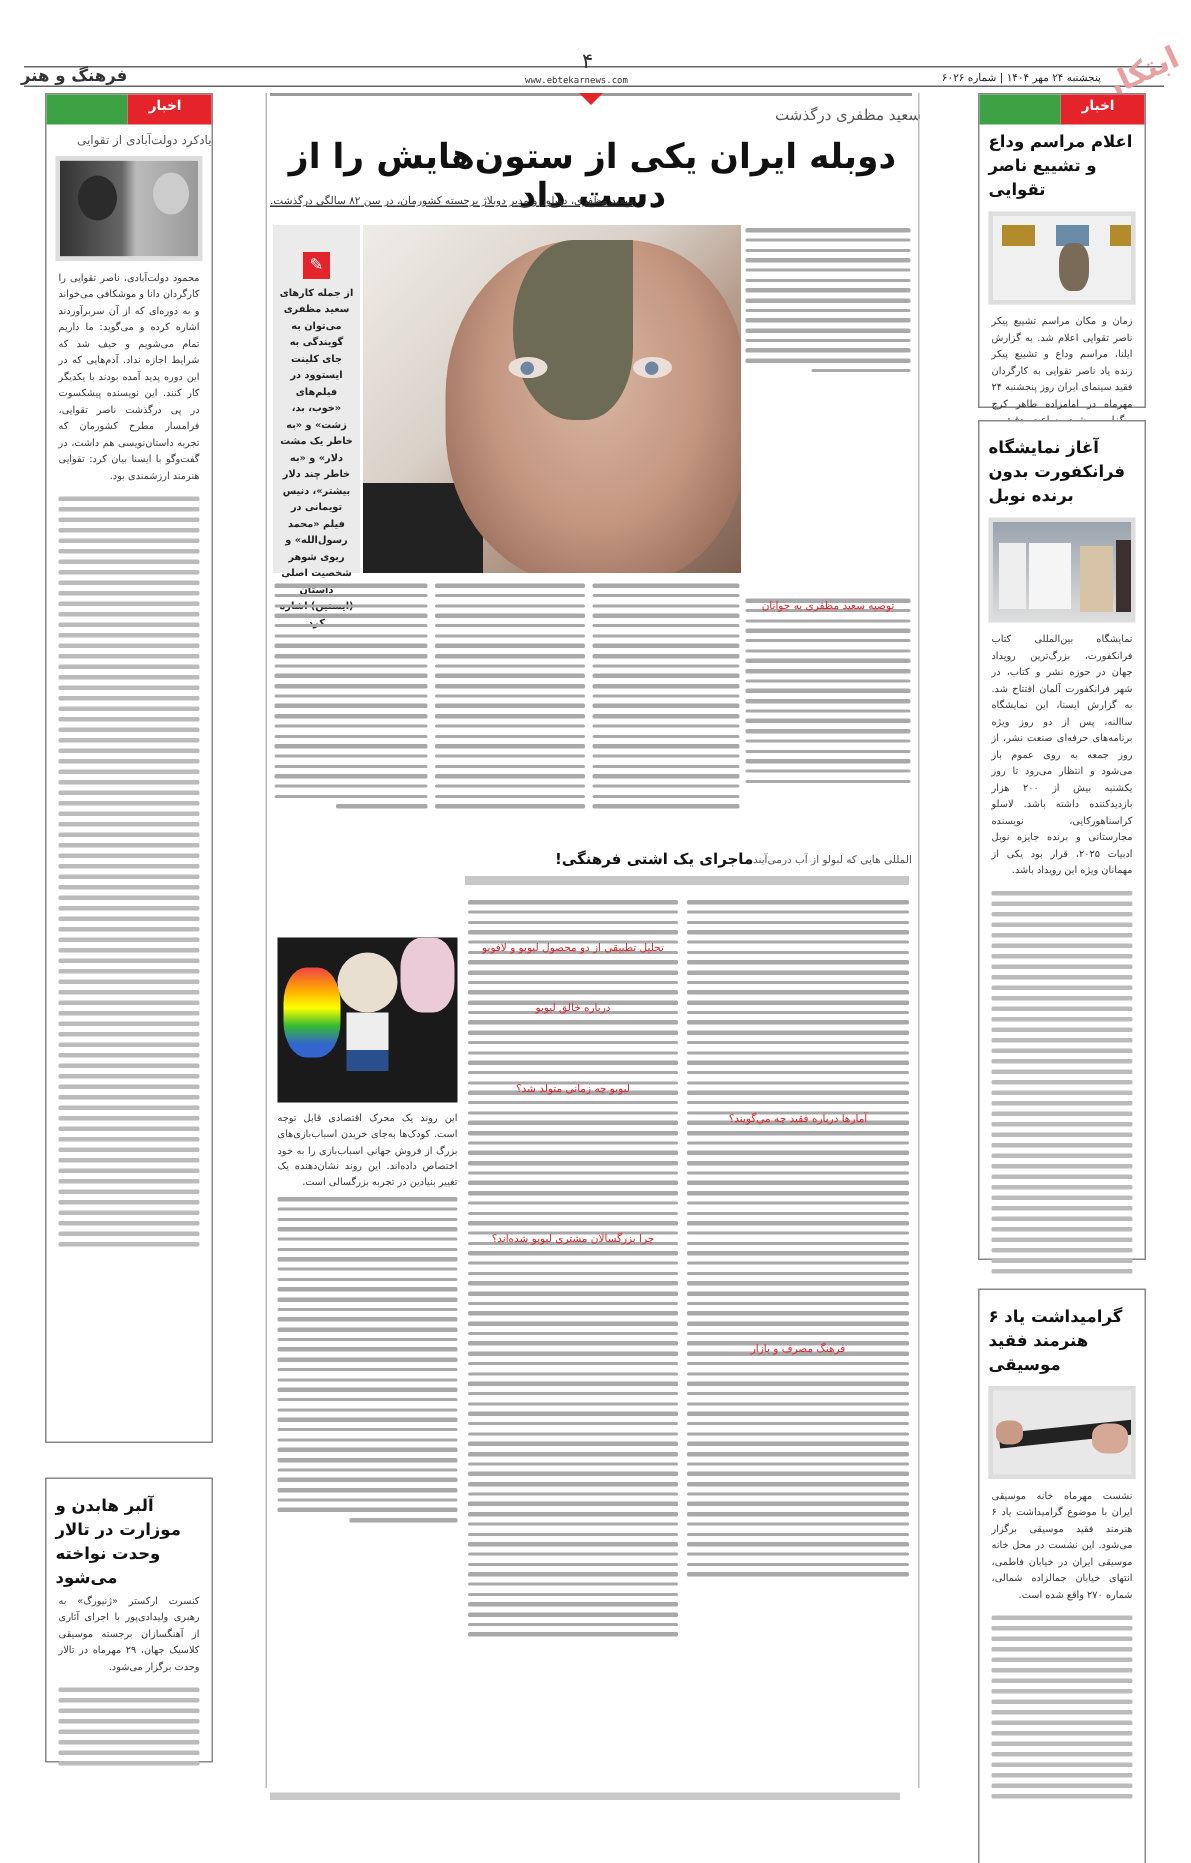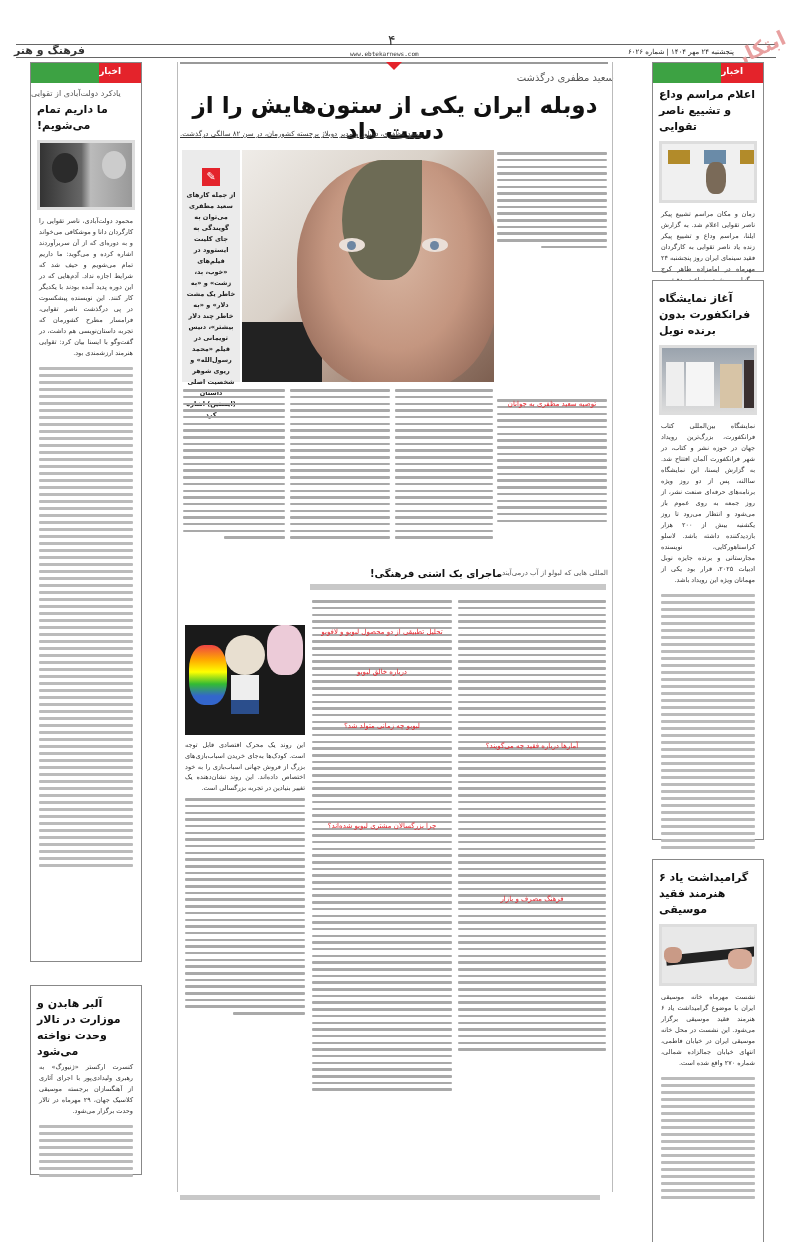--- a/index.html
+++ b/index.html
@@ -10,23 +10,23 @@
 #masthead{left:0;top:0;width:794px;height:60px}
 .hline{position:absolute;height:1px;background:#444}
 .logo{position:absolute;right:8px;top:30px;width:26px;height:26px;color:#e8a0a0;font-size:20px;font-weight:bold;transform:rotate(-25deg)}
 .pagenum{position:absolute;left:388px;top:32px;font-size:14px;color:#333;font-family:"DejaVu Serif",serif}
 .site{position:absolute;left:350px;top:50px;font-size:6px;color:#333;direction:ltr;font-family:"DejaVu Sans Mono",monospace}
 .dateline{position:absolute;right:60px;top:48px;font-size:7px;color:#222}
 .section{position:absolute;left:14px;top:44px;font-size:11px;font-weight:bold;color:#333}
 
 .sidebox{position:absolute;border:1px solid #888;background:#fff}
 .tag{height:20px;display:flex}
-.tag .red{background:#e4232b;color:#fff;font-size:9px;font-weight:bold;padding:3px 20px;width:42px;text-align:center}
+.tag .red{background:#e4232b;color:#fff;font-size:9px;font-weight:bold;padding:3px 20px;width:56px;text-align:center}
 .tag .green{background:#3da243;flex:1}
-.box-kicker{font-size:8px;color:#555;text-align:left;margin-top:6px}
+.box-kicker{font-size:8px;color:#555;text-align:right;margin-top:6px}
 .box-title{font-size:11px;font-weight:bold;text-align:left;line-height:16px;padding:4px 6px 0;color:#111}
 .photo{margin:6px 6px 4px;height:110px;position:relative;overflow:hidden;border:3px solid #ddd}
 .txt{font-size:6.5px;line-height:11px;color:#333;padding:2px 8px;text-align:justify}
 .fill-lines{padding:2px 8px}
 .fill-lines div{height:3px;background:#bbb;margin:4px 0 4px;border-radius:1px}
 
 .kicker{position:absolute;left:184px;width:430px;top:72px;font-size:10px;color:#555}
 .headline{position:absolute;left:180px;width:430px;top:92px;text-align:center;font-size:23px;font-weight:bold;color:#111;letter-spacing:-0.5px}
 .lead{position:absolute;left:180px;width:310px;top:130px;text-align:left;font-size:7px;color:#333;text-decoration:underline}
 .redtri{position:absolute;left:386px;top:62px;width:0;height:0;border-left:8px solid transparent;border-right:8px solid transparent;border-top:8px solid #e4232b}
@@ -400,21 +400,20 @@
     <div></div>
     <div></div>
 </div>
 
 <div class="sidebox" style="left:30px;top:62px;width:112px;height:900px">
   <div class="tag">
     <div class="red">اخبار</div>
     <div class="green"></div>
   </div>
   <div class="box-kicker">یادکرد دولت‌آبادی از تقوایی</div>
-  <div class="box-title">ما داریم تمام می‌شویم!</div>
   <div class="photo" style="height:70px;background:linear-gradient(90deg,#333 0,#666 45%,#bbb 55%,#999 100%)">
     <div style="position:absolute;left:12px;top:10px;width:26px;height:30px;border-radius:50%;background:#2b2b2b"></div>
     <div style="position:absolute;left:62px;top:8px;width:24px;height:28px;border-radius:50%;background:#ccc"></div>
   </div>
   <div class="txt">محمود دولت‌آبادی، ناصر تقوایی را کارگردان دانا و موشکافی می‌خواند و به دوره‌ای که از آن سربرآوردند اشاره کرده و می‌گوید: ما داریم تمام می‌شویم و حیف شد که شرایط اجازه نداد. آدم‌هایی که در این دوره پدید آمده بودند با یکدیگر کار کنند. این نویسنده پیشکسوت در پی درگذشت ناصر تقوایی، فرامسار مطرح کشورمان که تجربه داستان‌نویسی هم داشت، در گفت‌وگو با ایسنا بیان کرد: تقوایی هنرمند ارزشمندی بود.</div>
   <div class="fill-lines">
       <div></div>
       <div></div>
       <div></div>
       <div></div>

